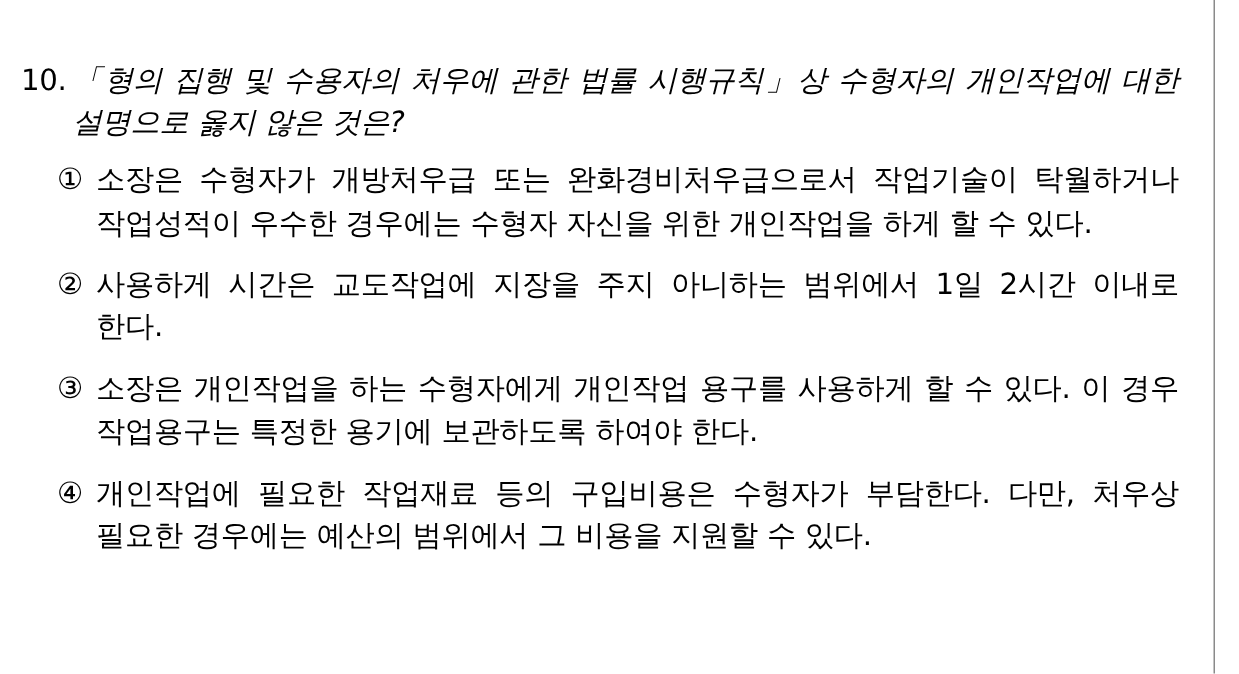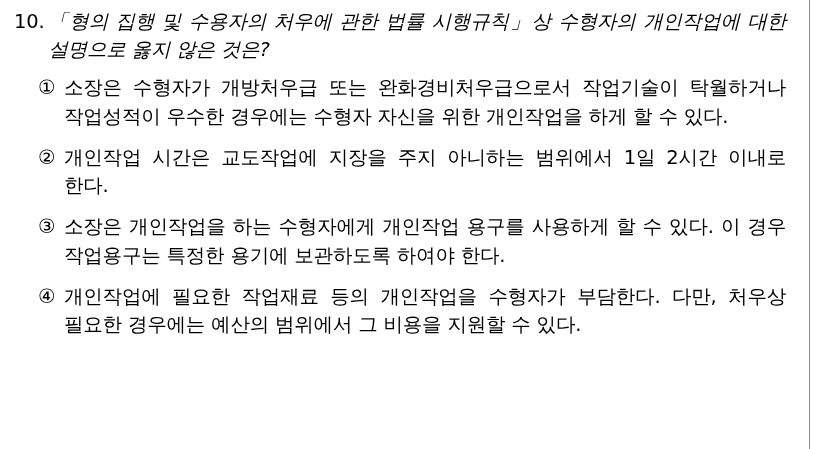--- a/index.html
+++ b/index.html
@@ -35,20 +35,21 @@
     left: 14px;
     top: 8px;
     right: 40px;
   }
   .q-head {
     display: flex;
     align-items: flex-start;
     font-size: 19.5px;
     line-height: 1.42;
     letter-spacing: -0.2px;
+    margin-top: 32px;
   }
   .q-number {
     flex: 0 0 auto;
     padding-right: 4px;
     white-space: nowrap;
   }
   .q-text {
     flex: 1 1 auto;
     text-align: justify;
     word-break: keep-all;
@@ -95,28 +96,28 @@
 
     <div class="choices">
 
       <div class="choice">
         <span class="choice-marker">①</span>
         <span class="choice-text">소장은 수형자가 개방처우급 또는 완화경비처우급으로서 작업기술이 탁월하거나 작업성적이 우수한 경우에는 수형자 자신을 위한 개인작업을 하게 할 수 있다.</span>
       </div>
 
       <div class="choice">
         <span class="choice-marker">②</span>
-        <span class="choice-text">개인작업 시간은 교도작업에 지장을 주지 아니하는 범위에서 1일 2시간 이내로 한다.</span>
+        <span class="choice-text">사용하게 시간은 교도작업에 지장을 주지 아니하는 범위에서 1일 2시간 이내로 한다.</span>
       </div>
 
       <div class="choice">
         <span class="choice-marker">③</span>
         <span class="choice-text">소장은 개인작업을 하는 수형자에게 개인작업 용구를 사용하게 할 수 있다. 이 경우 작업용구는 특정한 용기에 보관하도록 하여야 한다.</span>
       </div>
 
       <div class="choice">
         <span class="choice-marker">④</span>
-        <span class="choice-text">개인작업에 필요한 작업재료 등의 개인작업을 수형자가 부담한다. 다만, 처우상 필요한 경우에는 예산의 범위에서 그 비용을 지원할 수 있다.</span>
+        <span class="choice-text">개인작업에 필요한 작업재료 등의 구입비용은 수형자가 부담한다. 다만, 처우상 필요한 경우에는 예산의 범위에서 그 비용을 지원할 수 있다.</span>
       </div>
 
     </div>
   </div>
 </div>
 
 </body></html>

